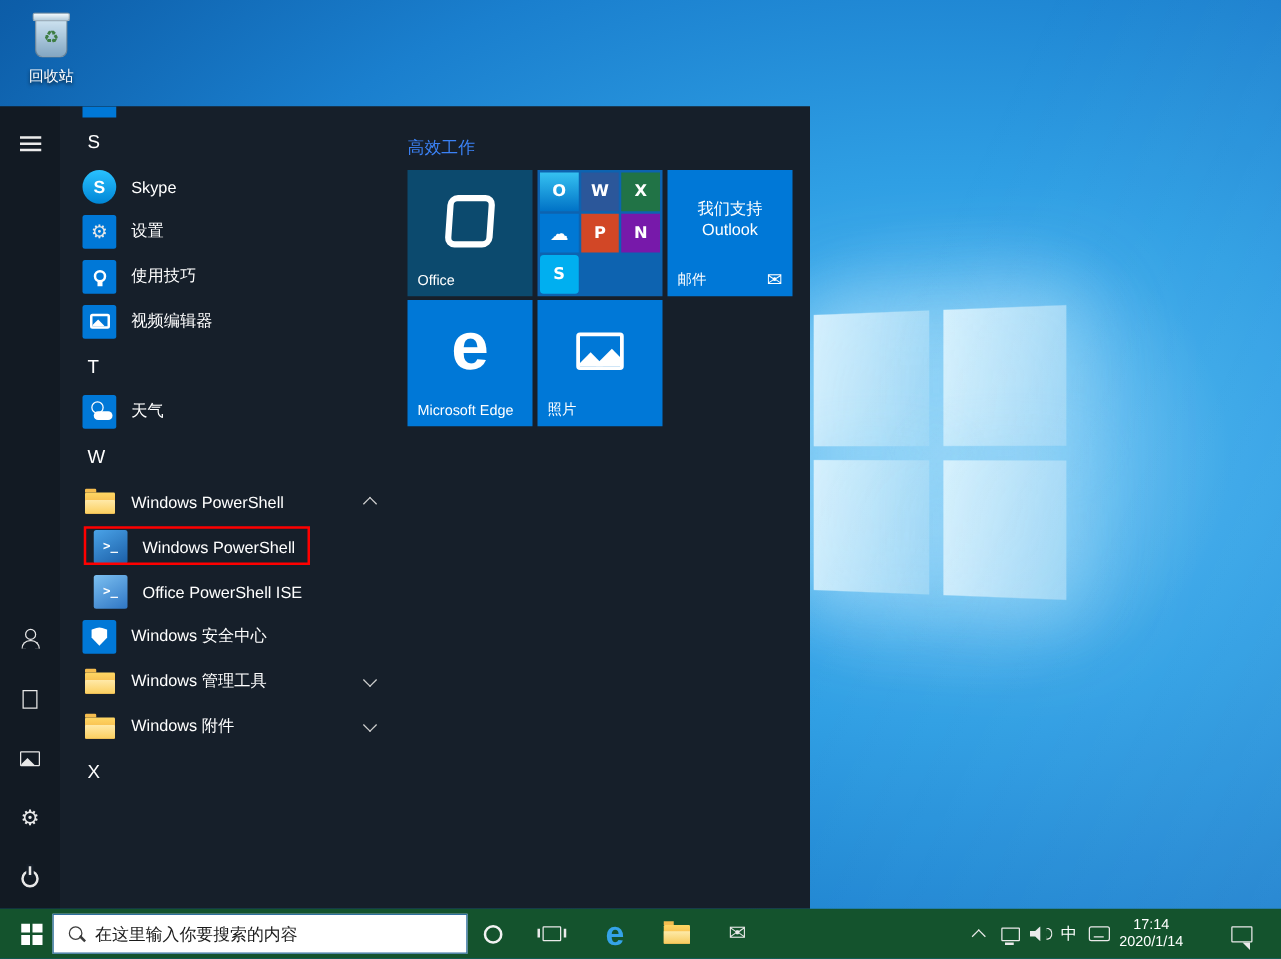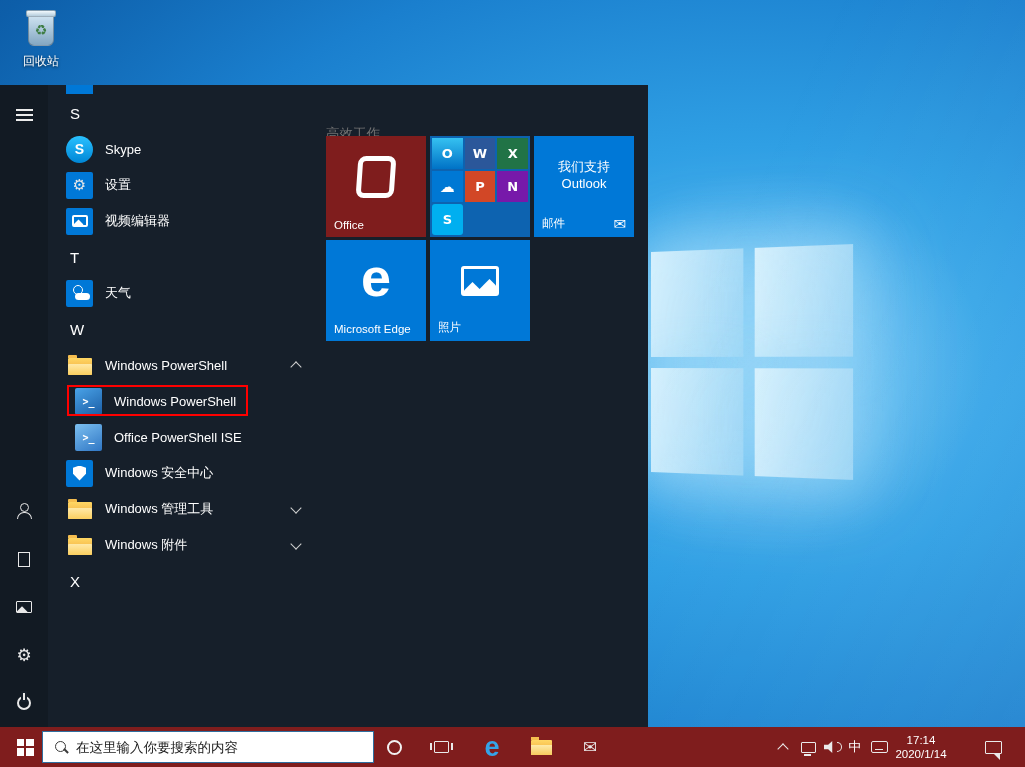--- a/index.html
+++ b/index.html
@@ -74,44 +74,44 @@
   .ic-ps.ise{background:linear-gradient(150deg,#7cc0f1,#2f76c4)}
   .ic-ps .gt{font-family:"DejaVu Sans Mono",monospace;font-size:10px;font-weight:bold;color:#fff}
   .g-shield{width:13px;height:15px;background:#fff;clip-path:polygon(50% 0,100% 15%,100% 55%,50% 100%,0 55%,0 15%)}
   .chev{position:absolute;right:26px;width:8px;height:8px;border-right:1.5px solid #cfcfcf;border-bottom:1.5px solid #cfcfcf}
   .chev.down{transform:rotate(45deg);top:13px}
   .chev.up{transform:rotate(225deg);top:16px}
   .hl-box{position:absolute;left:19px;top:2px;width:181px;height:31px;border:2px solid #ff0000;pointer-events:none}
 
   
   .tiles{flex:1;position:relative}
-  .group-title{position:absolute;left:0;top:40px;font-size:13.5px;color:#737373;cursor:pointer}
+  .group-title{position:absolute;left:0;top:24px;font-size:13.5px;color:#3b82f6;cursor:pointer}
   .tile{position:absolute;width:100px;height:101px;background:#0078d7;color:#fff;cursor:pointer}
   .tile .t-label{position:absolute;left:8px;bottom:6px;font-size:11.5px}
-  .tile.office{background:#7f1d1d}
+  .tile.office{background:#0c4a6e}
   .office-logo{position:absolute;left:31px;top:20px;width:38px;height:42px;border:5px solid #fff;border-radius:8px;transform:skewX(-4deg)}
   .tile.folder-tile{background:#0d63b0;display:grid;grid-template-columns:repeat(3,1fr);grid-template-rows:repeat(3,1fr);gap:2px;padding:2px}
   .mini{display:flex;align-items:center;justify-content:center;font-weight:bold;font-size:13px;color:#fff;font-family:"DejaVu Sans",sans-serif}
   .m-outlook{background:linear-gradient(180deg,#35c1f1,#0072c6)}
   .m-word{background:#2b579a}
   .m-excel{background:#217346}
   .m-onedrive{background:#0078d4;font-size:15px}
   .m-powerpoint{background:#d24726}
   .m-onenote{background:#7719aa}
   .m-skype{background:#00aff0;border-radius:3px}
   .m-empty{background:transparent}
   .mail-promo{position:absolute;top:22px;left:0;right:0;text-align:center;font-size:13px;line-height:17px}
   .mail-env{position:absolute;right:8px;bottom:4px;font-size:15px;font-family:"DejaVu Sans",sans-serif}
   .edge-e{position:absolute;left:0;right:0;top:6px;text-align:center;font-size:54px;font-weight:bold;color:#fff}
   .photo-glyph{position:absolute;left:31px;top:26px;width:38px;height:30px;border:3px solid #fff;border-radius:3px;overflow:hidden}
   .photo-glyph::before{content:"";position:absolute;left:1px;bottom:-7px;width:15px;height:15px;background:#fff;transform:rotate(45deg)}
   .photo-glyph::after{content:"";position:absolute;right:-3px;bottom:-9px;width:19px;height:19px;background:#fff;transform:rotate(45deg)}
 
   
-  .taskbar{position:absolute;left:0;top:727px;width:1025px;height:40px;background:#7f1d1d}
+  .taskbar{position:absolute;left:0;top:727px;width:1025px;height:40px;background:#14532d}
   .tb{position:absolute;top:0;height:40px;display:flex;align-items:center;justify-content:center;cursor:pointer}
   .start-btn{left:8px;width:34px}
   .start-logo{width:17px;height:17px;display:grid;grid-template-columns:1fr 1fr;grid-template-rows:1fr 1fr;gap:2px}
   .start-logo i{background:#fff}
   .search{position:absolute;left:42px;top:4px;width:332px;height:32px;background:#fff;border:1px solid #2f6f9f;display:flex;align-items:center;padding:0 8px}
   .g-search{position:relative;width:13px;height:13px;flex:none;margin:0 8px 0 4px}
   .g-search::before{content:"";position:absolute;left:0;top:0;width:9px;height:9px;border:1.7px solid #3b3b3b;border-radius:50%}
   .g-search::after{content:"";position:absolute;right:1px;bottom:0;width:1.8px;height:6px;background:#3b3b3b;transform:rotate(-45deg)}
   .search input{border:none;outline:none;flex:1;font-size:13.5px;color:#111;font-family:inherit;background:transparent}
   .search input::placeholder{color:#1a1a1a;opacity:1}
@@ -196,20 +196,26 @@
       <span class="lbl">Skype</span>
     </div>
     <div class="row">
       <span class="ico ic-tile">
           <span class="g-gear" style="font-size:15px">⚙</span>
         </span>
       <span class="lbl">设置</span>
     </div>
     <div class="row">
       <span class="ico ic-tile">
+          <span class="g-bulb"></span>
+        </span>
+      <span class="lbl">使用技巧</span>
+    </div>
+    <div class="row">
+      <span class="ico ic-tile">
           <span class="g-vid"></span>
         </span>
       <span class="lbl">视频编辑器</span>
     </div>
     <div class="row">
       <span class="sec-l">T</span>
     </div>
     <div class="row">
       <span class="ico ic-tile">
           <span class="g-weather"></span>

